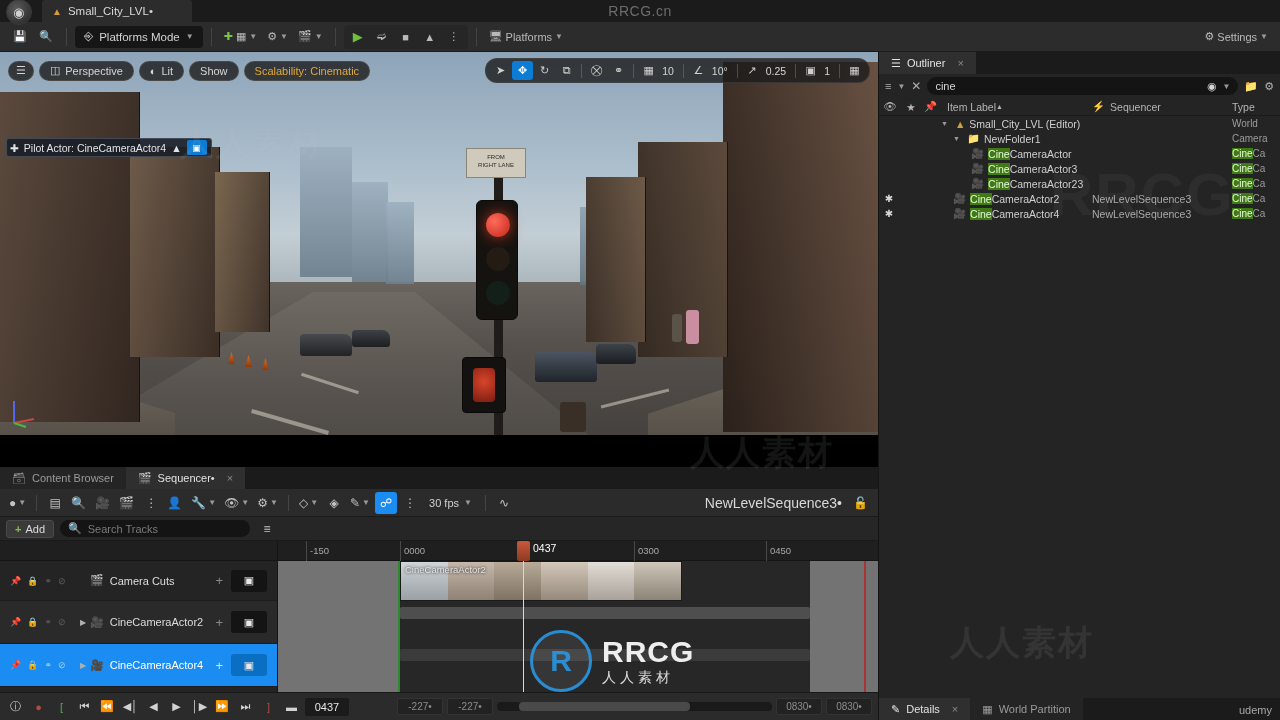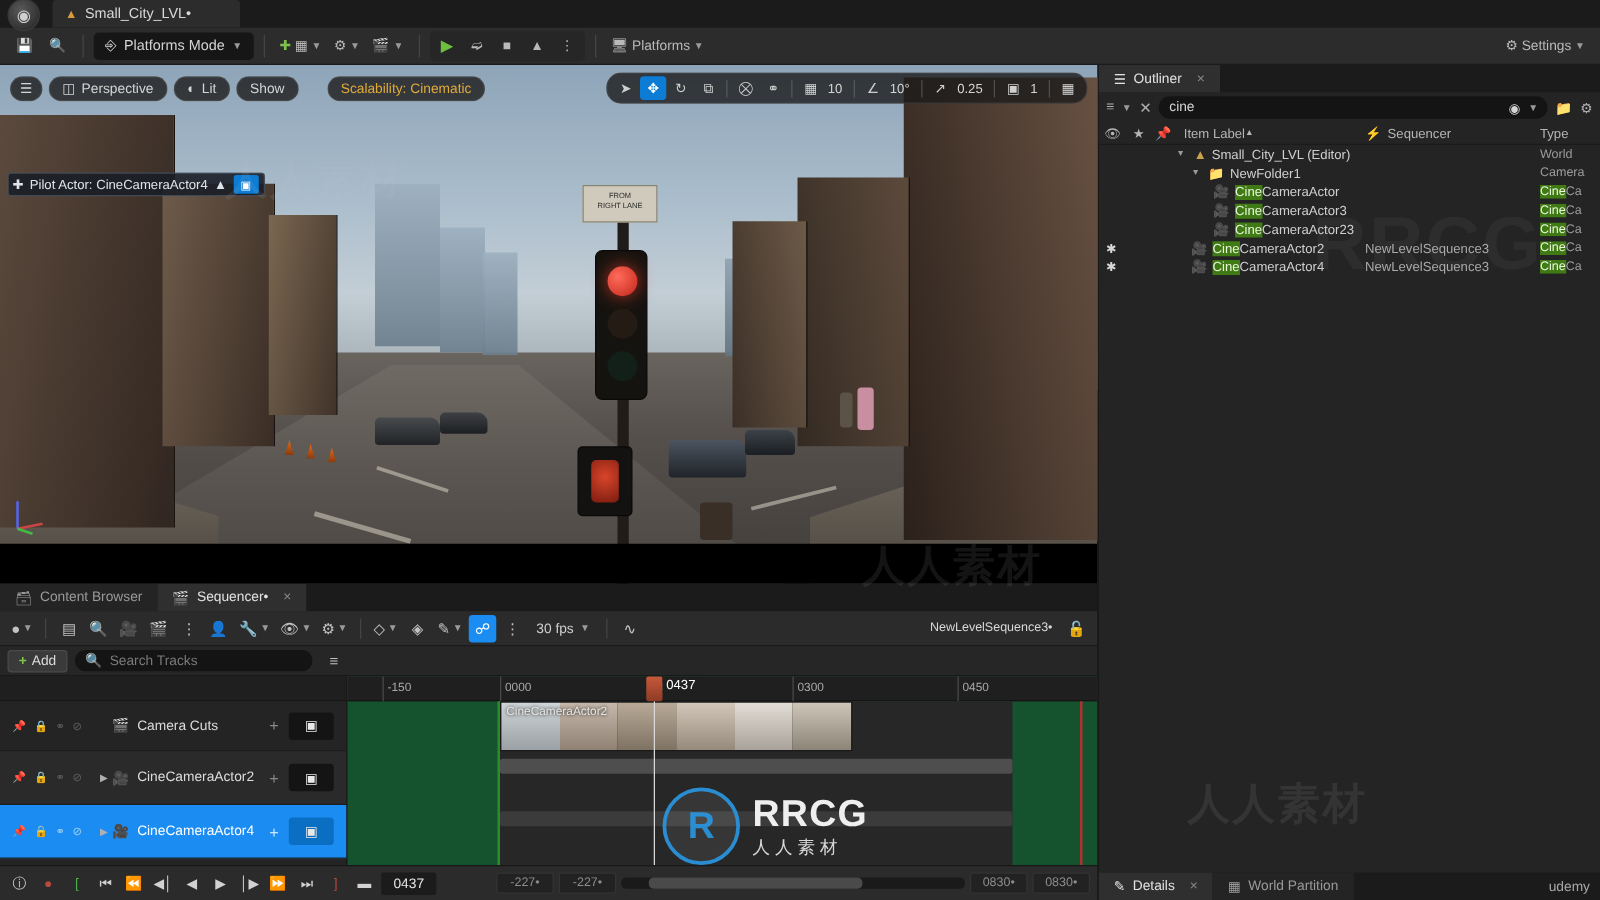--- a/index.html
+++ b/index.html
@@ -152,21 +152,21 @@
     display: flex; align-items: center; justify-content: space-between;
     pointer-events: none;
   }
   .vp-left-group { display: flex; align-items: center; gap: 5px; pointer-events: auto; }
   .vp-chip {
     background: rgba(30,30,30,.82); border: 1px solid rgba(90,90,90,.5);
     border-radius: 11px; height: 20px; display: flex; align-items: center; gap: 5px;
     padding: 0 10px; color: #d5d5d5; font-size: 11px; white-space: nowrap;
   }
   .vp-chip.round { border-radius: 11px; padding: 0 7px; }
-  .vp-chip.scal { color: #e0a93a; margin-left: 18px; }
+  .vp-chip.scal { color: #e0a93a; }
   .vp-right-group {
     display: flex; align-items: center; gap: 1px; pointer-events: auto;
     background: rgba(28,28,28,.8); border: 1px solid rgba(80,80,80,.45);
     border-radius: 12px; padding: 2px 4px;
   }
   .vp-tool {
     width: 21px; height: 19px; display: flex; align-items: center; justify-content: center;
     color: #cfcfcf; border-radius: 3px; font-size: 11px;
   }
   .vp-tool.active { background: #0c7cd5; color: #fff; }
@@ -198,21 +198,21 @@
 
   #seqtoolbar {
     height: 28px; background: #2b2b2b; display: flex; align-items: center;
     padding: 0 6px; gap: 2px; border-bottom: 1px solid #1a1a1a;
   }
   .sq-btn { height:22px; min-width:22px; display:flex; align-items:center; justify-content:center;
             color:#c2c2c2; gap:2px; padding:0 3px; border-radius:3px; font-size:12px; }
   .sq-btn.active { background:#1b8cf2; color:#fff; }
   .sq-sep { width:1px; height:16px; background:#444; margin:0 5px; }
   .fps-pill { display:flex; align-items:center; gap:5px; color:#d0d0d0; font-size:11px; padding:0 6px; }
-  .seq-name { color:#d8d8d8; font-size:10px; }
+  .seq-name { color:#d8d8d8; font-size:14px; }
 
   #trackbar { height: 24px; background: #262626; display:flex; align-items:center; gap:6px;
               padding: 0 6px; border-bottom: 1px solid #1a1a1a; }
   .add-btn { background:#3a3a3a; border:1px solid #4a4a4a; border-radius:3px; height:18px;
              display:flex; align-items:center; gap:4px; padding:0 8px; color:#dcdcdc; font-size:11px; }
   .add-plus { color:#7fc24b; font-weight:bold; }
   .track-search { flex:1; background:#141414; border-radius:9px; height:17px;
                   display:flex; align-items:center; gap:6px; padding:0 8px; color:#7a7a7a; font-size:11px;
                   max-width: 190px; }
 
@@ -232,21 +232,21 @@
   .tr-expander { width:14px; color:#b0b0b0; font-size:8px; text-align:center; }
   .tr-label { flex:1; display:flex; align-items:center; gap:6px; color:#dcdcdc; font-size:11px; }
   .track-row.sel .tr-label { color:#fff; }
   .tr-plus { color:#888; font-size:13px; padding-right:8px; }
   .track-row.sel .tr-plus { color:#cde6fb; }
   .tr-camicon { width:36px; height:22px; background:#141414; border-radius:3px;
                 display:flex; align-items:center; justify-content:center; color:#e8e8e8; font-size:11px;
                 margin-right:10px; }
   .track-row.sel .tr-camicon { background:#0a6fc2; }
 
-  #timeline { flex:1; position:relative; background:#14532d; overflow:hidden; }
+  #timeline { flex:1; position:relative; background:#737373; overflow:hidden; }
   #ruler { height:20px; background:#1f1f1f; position:relative; border-bottom:1px solid #151515; }
   .tick { position:absolute; top:0; height:20px; border-left:1px solid #4a4a4a;
           color:#a8a8a8; font-size:9.5px; padding-left:3px; line-height:20px; }
   .section-range { position:absolute; top:20px; bottom:0; background:#2a2a2a; }
   .green-line { position:absolute; top:20px; bottom:0; width:2px; background:#2c8c2c; }
   .red-line { position:absolute; top:20px; bottom:0; width:2px; background:#a33; }
   .playhead { position:absolute; top:20px; bottom:0; width:1px; background:#d8d8d8; }
   .playhead-knob {
     position:absolute; top:0; width:13px; height:20px; margin-left:-6px;
     background: linear-gradient(180deg,#c7593a,#8d3b24); border-radius:2px;
@@ -324,20 +324,21 @@
 </style>
 </head>
 <body>
 
 <div id="titlebar">
   <div class="ue-orb">◉</div>
   <div class="tab-level">
     <span class="lvl-icon">▲</span>
     <span class="lbl"><span>Small_City_LVL</span><span>•</span></span>
   </div>
+  <div id="watermark-rrcg">RRCG.cn</div>
 </div>
 
 <div id="maintoolbar">
   <div class="tb-btn">💾</div>
   <div class="tb-btn">🔍</div>
   <div class="tb-sep"></div>
   <div class="pill">
     <span>⎆</span>
     <span>Platforms Mode</span>
     <span class="caret">▼</span>

